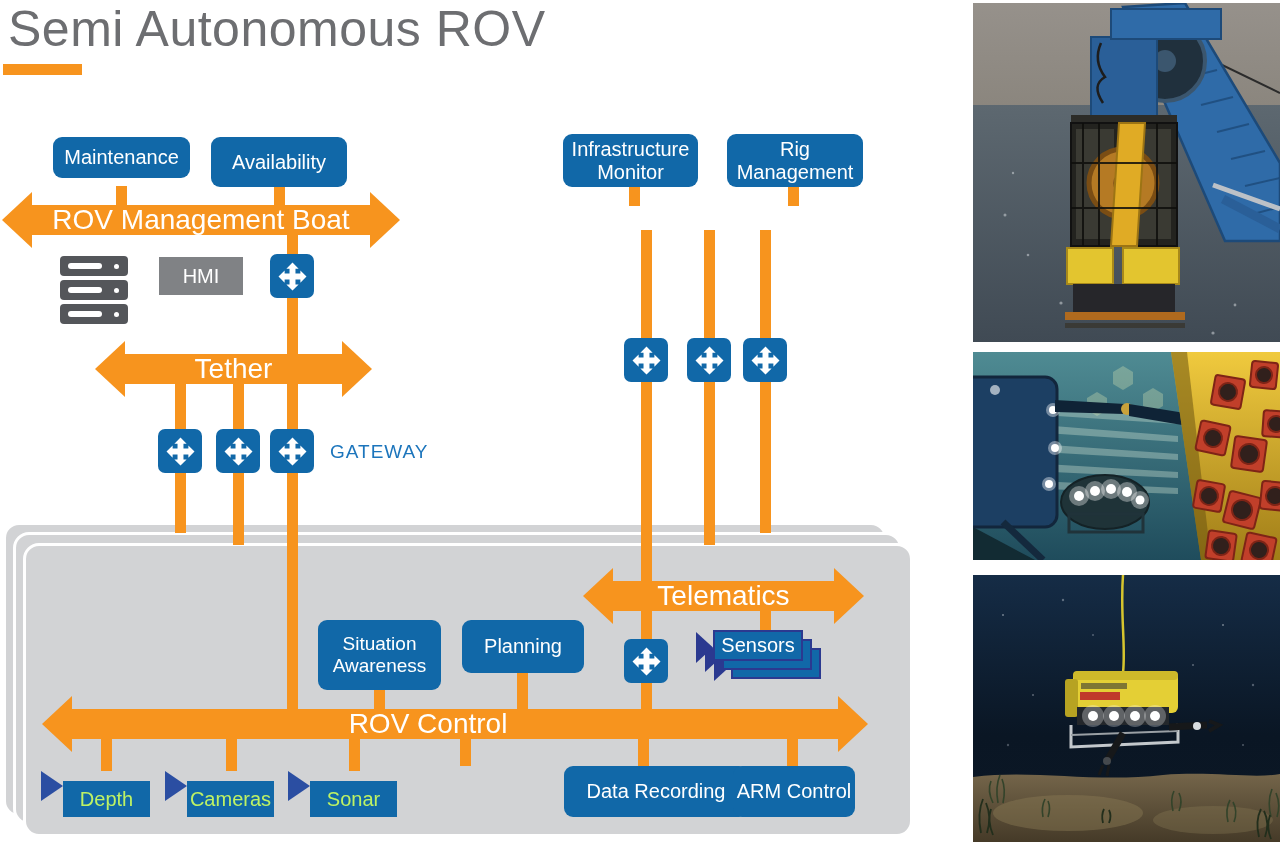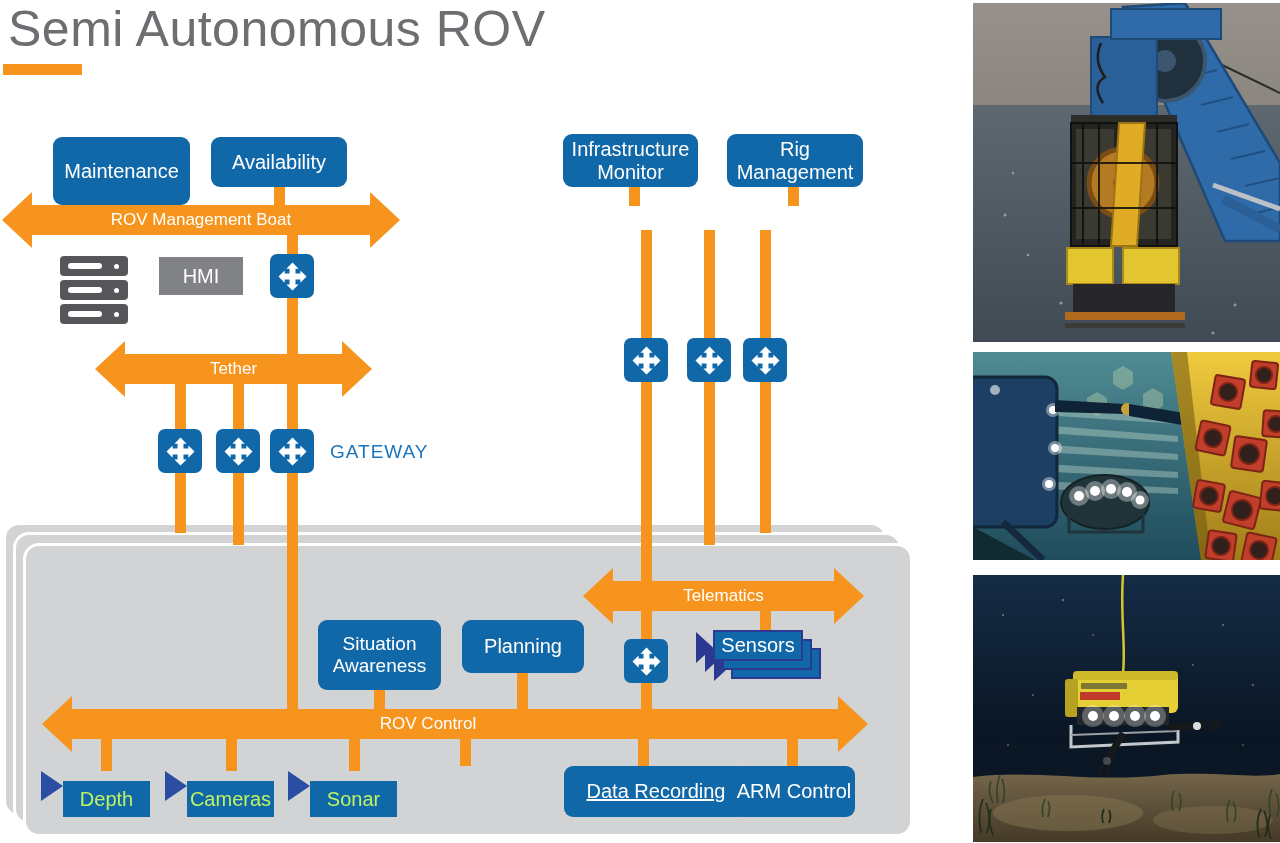--- a/index.html
+++ b/index.html
@@ -14,21 +14,21 @@
 
   .panel{position:absolute;background:var(--panel);border:3px solid #fff;border-radius:16px;box-sizing:border-box;}
 
   .vl{position:absolute;width:11px;background:var(--orange);display:block;}
 
   .bus{position:absolute;height:56px;}
   .bus .bb{position:absolute;left:24px;right:24px;top:13px;height:30px;background:var(--orange);display:block;}
   .bus .bh{position:absolute;top:0;width:0;height:0;border-top:28px solid transparent;border-bottom:28px solid transparent;display:block;}
   .bus .bh.l{left:0;border-right:30px solid var(--orange);}
   .bus .bh.r{right:0;border-left:30px solid var(--orange);}
-  .bus .bl{position:absolute;left:0;right:0;top:0;height:56px;line-height:56px;text-align:center;color:#fff;font-size:17px;}
+  .bus .bl{position:absolute;left:0;right:0;top:0;height:56px;line-height:56px;text-align:center;color:#fff;font-size:28px;}
 
   .nb{position:absolute;background:var(--blue);border-radius:9px;color:#fff;display:flex;align-items:center;justify-content:center;text-align:center;font-size:20px;line-height:1.15;}
 
   .gw{position:absolute;width:44px;height:44px;background:var(--blue);border-radius:7px;display:flex;align-items:center;justify-content:center;}
   .gw svg{width:35px;height:35px;display:block;}
 
   .server{position:absolute;display:flex;flex-direction:column;gap:4px;}
   .su{width:68px;height:20px;background:var(--server);border-radius:4px;position:relative;display:block;}
   .su::before{content:"";position:absolute;left:8px;top:7px;width:34px;height:6px;background:#fff;border-radius:3px;}
   .su::after{content:"";position:absolute;right:9px;top:8px;width:5px;height:5px;background:#fff;border-radius:50%;}
@@ -147,30 +147,30 @@
       </svg>
     </div>
 
   <div class="server" style="left:60px;top:256px;">
     <i class="su"></i>
       <i class="su"></i>
       <i class="su"></i>
   </div>
   <div class="hmi">HMI</div>
 
-  <div class="nb" style="left:53px;top:137px;width:137px;height:68px;">Maintenance</div>
+  <div class="nb" style="left:53px;top:137px;width:137px;height:41px;">Maintenance</div>
   <div class="nb" style="left:211px;top:137px;width:136px;height:50px;">Availability</div>
   <div class="nb" style="left:563px;top:134px;width:135px;height:53px;">Infrastructure Monitor</div>
   <div class="nb" style="left:727px;top:134px;width:136px;height:53px;">Rig Management</div>
 
   <div class="gwlabel">GATEWAY</div>
 
   <div class="nb" style="left:318px;top:620px;width:123px;height:70px;font-size:19px;text-align:center;">Situation Awareness</div>
   <div class="nb" style="left:462px;top:620px;width:122px;height:53px;">Planning</div>
-  <div class="nb" style="left:564px;top:766px;width:184px;height:51px;text-decoration:underline;">Data Recording</div>
+  <div class="nb" style="left:564px;top:766px;width:184px;height:51px;">Data Recording</div>
   <div class="nb" style="left:733px;top:766px;width:122px;height:51px;">ARM Control</div>
 
   <div class="cam" style="left:41px;top:769px;">
     <i class="tri"></i>
     <span class="body" style="width:87px;">Depth</span>
   </div>
   <div class="cam" style="left:165px;top:769px;">
     <i class="tri"></i>
     <span class="body" style="width:87px;">Cameras</span>
   </div>

